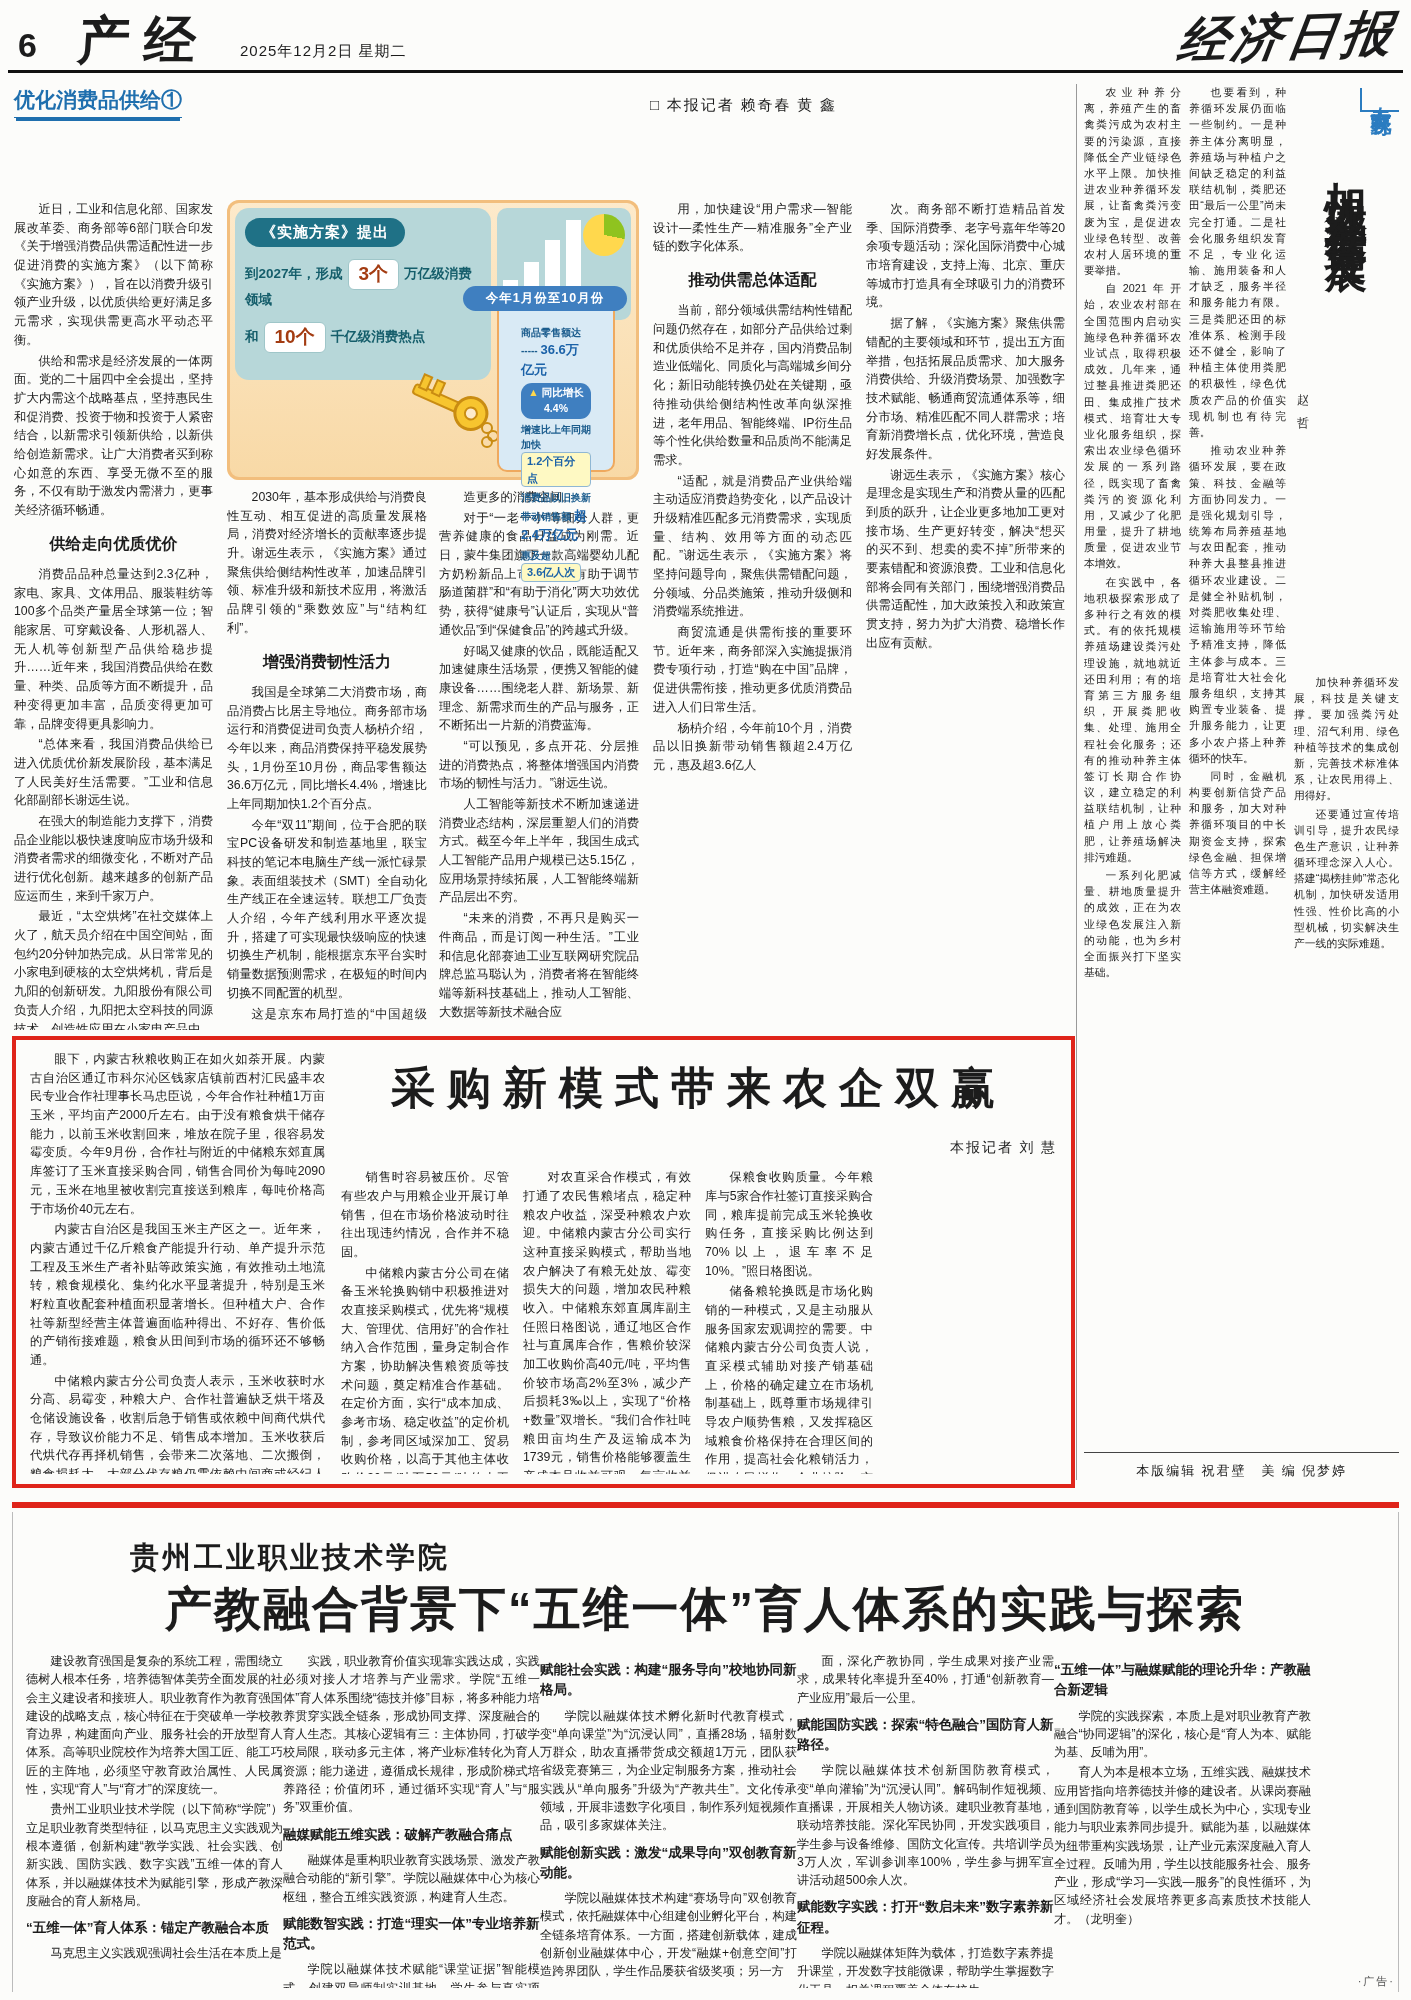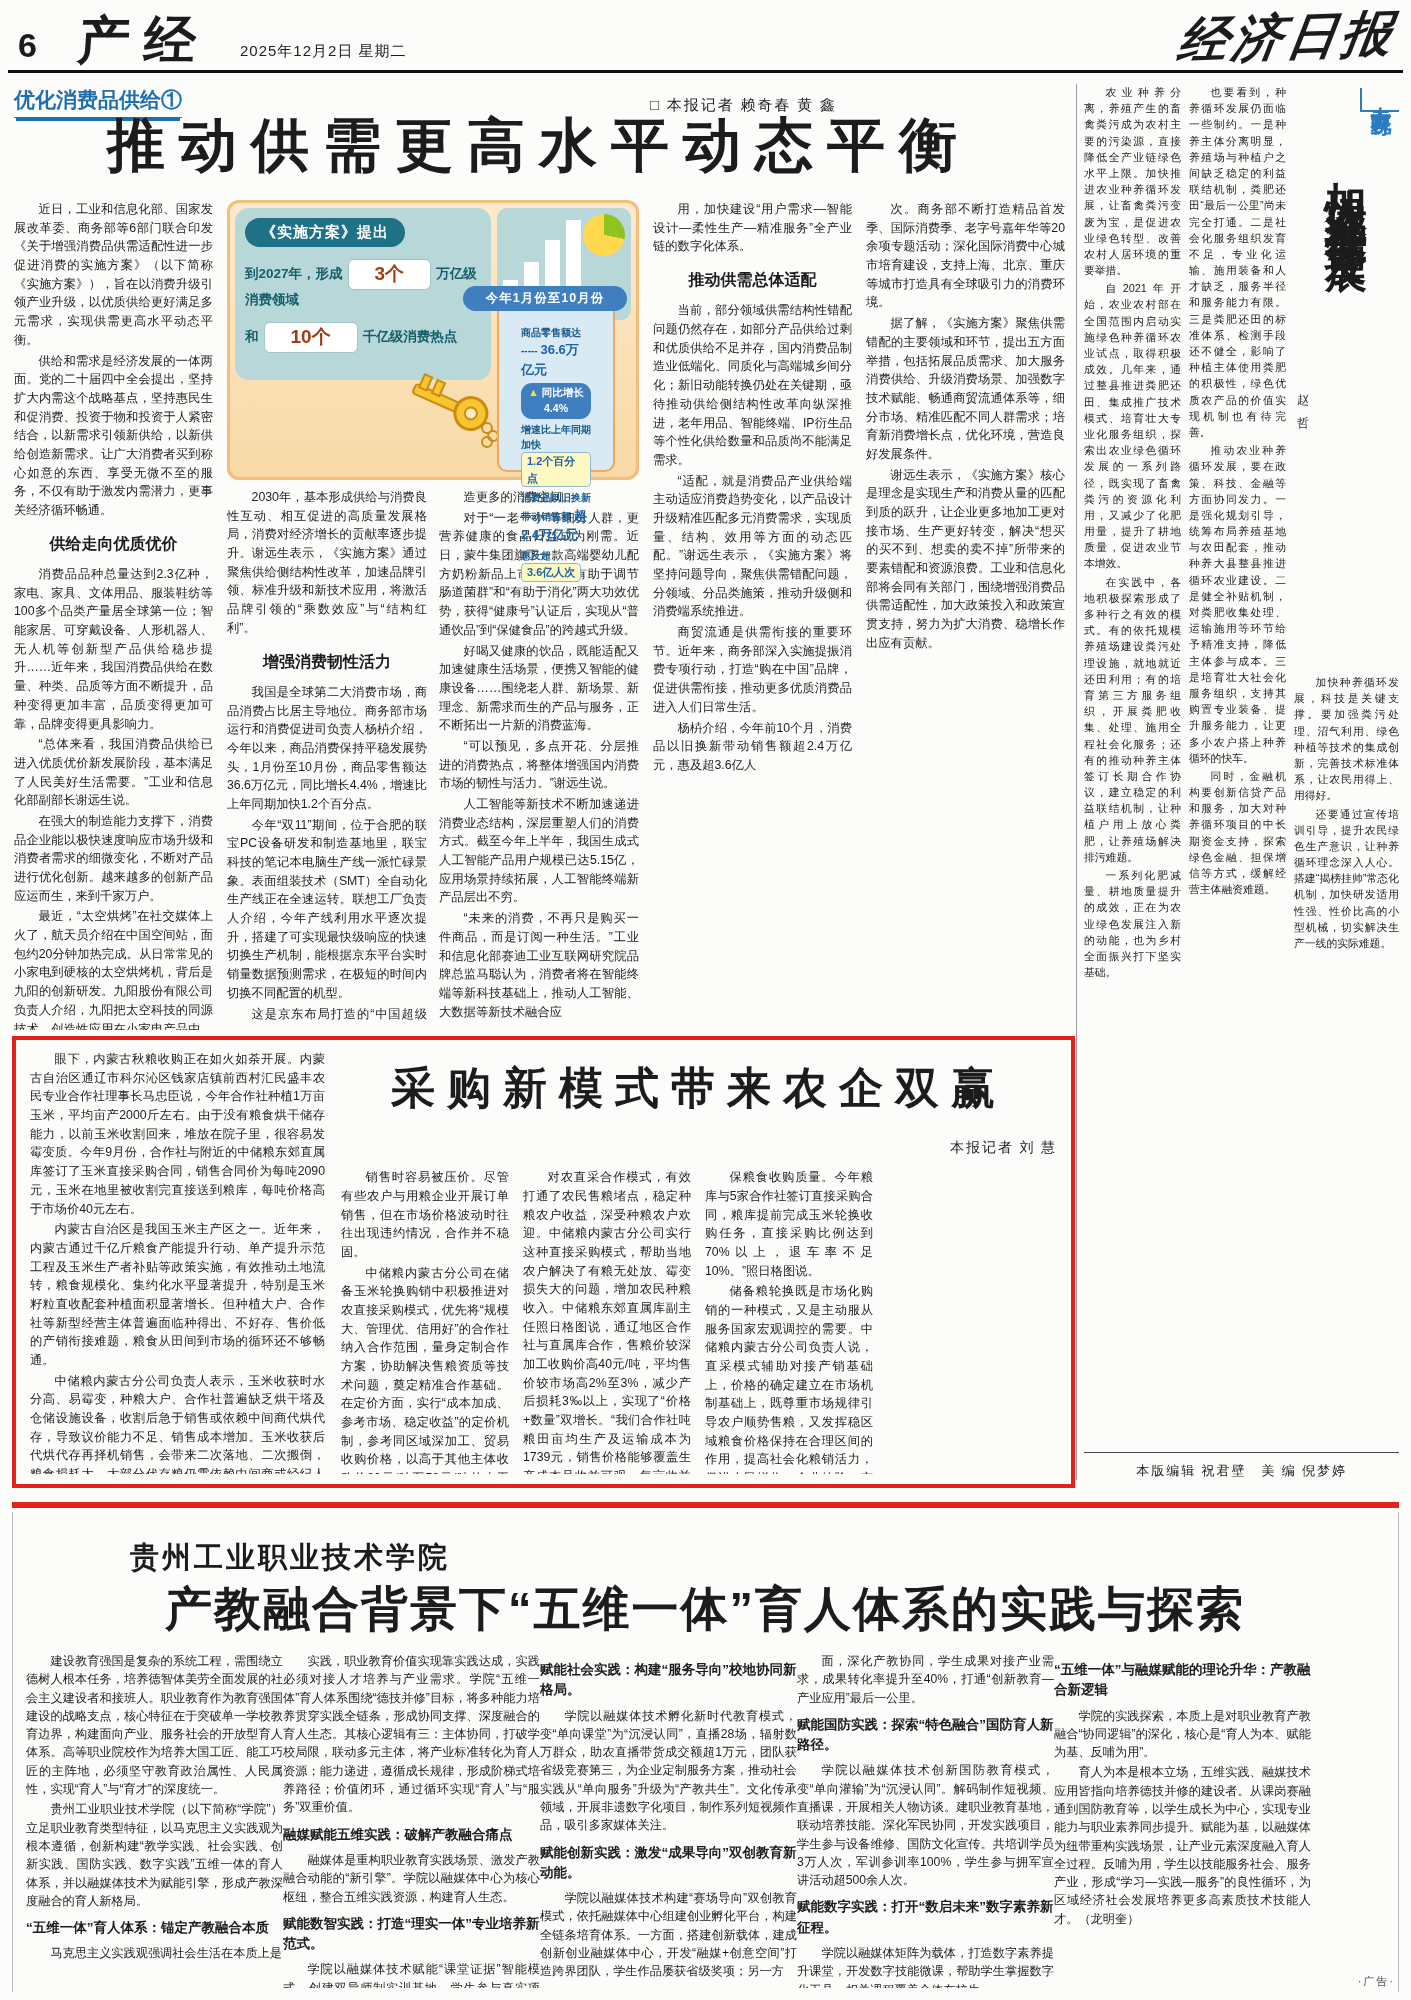--- a/index.html
+++ b/index.html
@@ -33,21 +33,21 @@
   .a1-mid-col{width:200px;height:534px;}
   
   .ig{position:relative;width:412px;height:280px;background:linear-gradient(#fdeacb,#f8d9a6);
       border-radius:12px;box-shadow:inset 0 0 0 3px #f2be7d;}
   .ig-left{position:absolute;left:8px;top:8px;width:256px;height:172px;background:#b7d7d9;
            border-radius:14px;padding:10px 8px 8px 10px;box-sizing:border-box;}
   .ig-lpill{background:#1f7186;color:#fff;border-radius:16px;font-size:15px;font-weight:bold;
             width:fit-content;padding:3px 16px;letter-spacing:1px;}
   .ig-line{margin-top:12px;font-size:13.5px;font-weight:bold;color:#155e6b;}
   .numbox{display:inline-block;background:#fff;border:1px solid #9fc6c9;border-radius:6px;
-          color:#a33c12;font-size:19px;font-weight:900;padding:0 26px;margin:0 5px;vertical-align:-2px;}
+          color:#a33c12;font-size:19px;font-weight:900;padding:0 10px;margin:0 5px;vertical-align:-2px;}
   .ig-topright{position:absolute;left:270px;top:8px;width:134px;height:112px;background:#b7d7d9;border-radius:10px;}
   .ig-bars{position:absolute;left:6px;bottom:6px;display:flex;align-items:flex-end;gap:6px;}
   .ig-bar{width:15px;background:#fff;}
   .ig-pie{position:absolute;right:6px;top:6px;width:42px;height:42px;border-radius:50%;
           background:conic-gradient(#8fc31f 0 28%,#ffd84d 28% 100%);}
   .ig-key{position:absolute;left:176px;top:170px;}
   .ig-right{position:absolute;left:270px;top:96px;width:118px;height:176px;background:#d9eaf5;
             border:2px solid #efa95e;border-radius:10px;padding:24px 22px 5px;box-sizing:border-box;}
   .ig-rpill{position:absolute;top:-12px;left:-36px;width:164px;background:#3f7fc0;color:#fff;border-radius:14px;
             font-size:12.5px;font-weight:bold;text-align:center;padding:3px 0;letter-spacing:1px;}
@@ -104,21 +104,20 @@
   <div class="hdr">
     <div class="pageno">6</div>
     <div class="section">产经</div>
     <div class="pdate">2025年12月2日  星期二</div>
     <div class="masthead">经济日报</div>
     <div class="hdr-rule"></div>
   </div>
 
   <div class="a1-kicker">优化消费品供给①</div>
   <div class="a1-byline">□ 本报记者  赖奇春  黄 鑫</div>
-  <div class="a1-headline">推动供需更高水平动态平衡</div>
 
   <div class="a1-body">
     <div class="a1-col col">
         <p class="para">近日，工业和信息化部、国家发展改革委、商务部等6部门联合印发《关于增强消费品供需适配性进一步促进消费的实施方案》（以下简称《实施方案》），旨在以消费升级引领产业升级，以优质供给更好满足多元需求，实现供需更高水平动态平衡。</p>
         <p class="para">供给和需求是经济发展的一体两面。党的二十届四中全会提出，坚持扩大内需这个战略基点，坚持惠民生和促消费、投资于物和投资于人紧密结合，以新需求引领新供给，以新供给创造新需求。让广大消费者买到称心如意的东西、享受无微不至的服务，不仅有助于激发内需潜力，更事关经济循环畅通。</p>
         <h4 class="sub">供给走向优质优价</h4>
         <p class="para">消费品品种总量达到2.3亿种，家电、家具、文体用品、服装鞋纺等100多个品类产量居全球第一位；智能家居、可穿戴设备、人形机器人、无人机等创新型产品供给稳步提升……近年来，我国消费品供给在数量、种类、品质等方面不断提升，品种变得更加丰富，品质变得更加可靠，品牌变得更具影响力。</p>
         <p class="para">“总体来看，我国消费品供给已进入优质优价新发展阶段，基本满足了人民美好生活需要。”工业和信息化部副部长谢远生说。</p>
         <p class="para">在强大的制造能力支撑下，消费品企业能以极快速度响应市场升级和消费者需求的细微变化，不断对产品进行优化创新。越来越多的创新产品应运而生，来到千家万户。</p>
         <p class="para">最近，“太空烘烤”在社交媒体上火了，航天员介绍在中国空间站，面包约20分钟加热完成。从日常常见的小家电到硬核的太空烘烤机，背后是九阳的创新研发。九阳股份有限公司负责人介绍，九阳把太空科技的同源技术，创造性应用在小家电产品中，激发了消费新需求。今年“双11”期间，九阳净饮水产品零售同比增长27%。</p>

